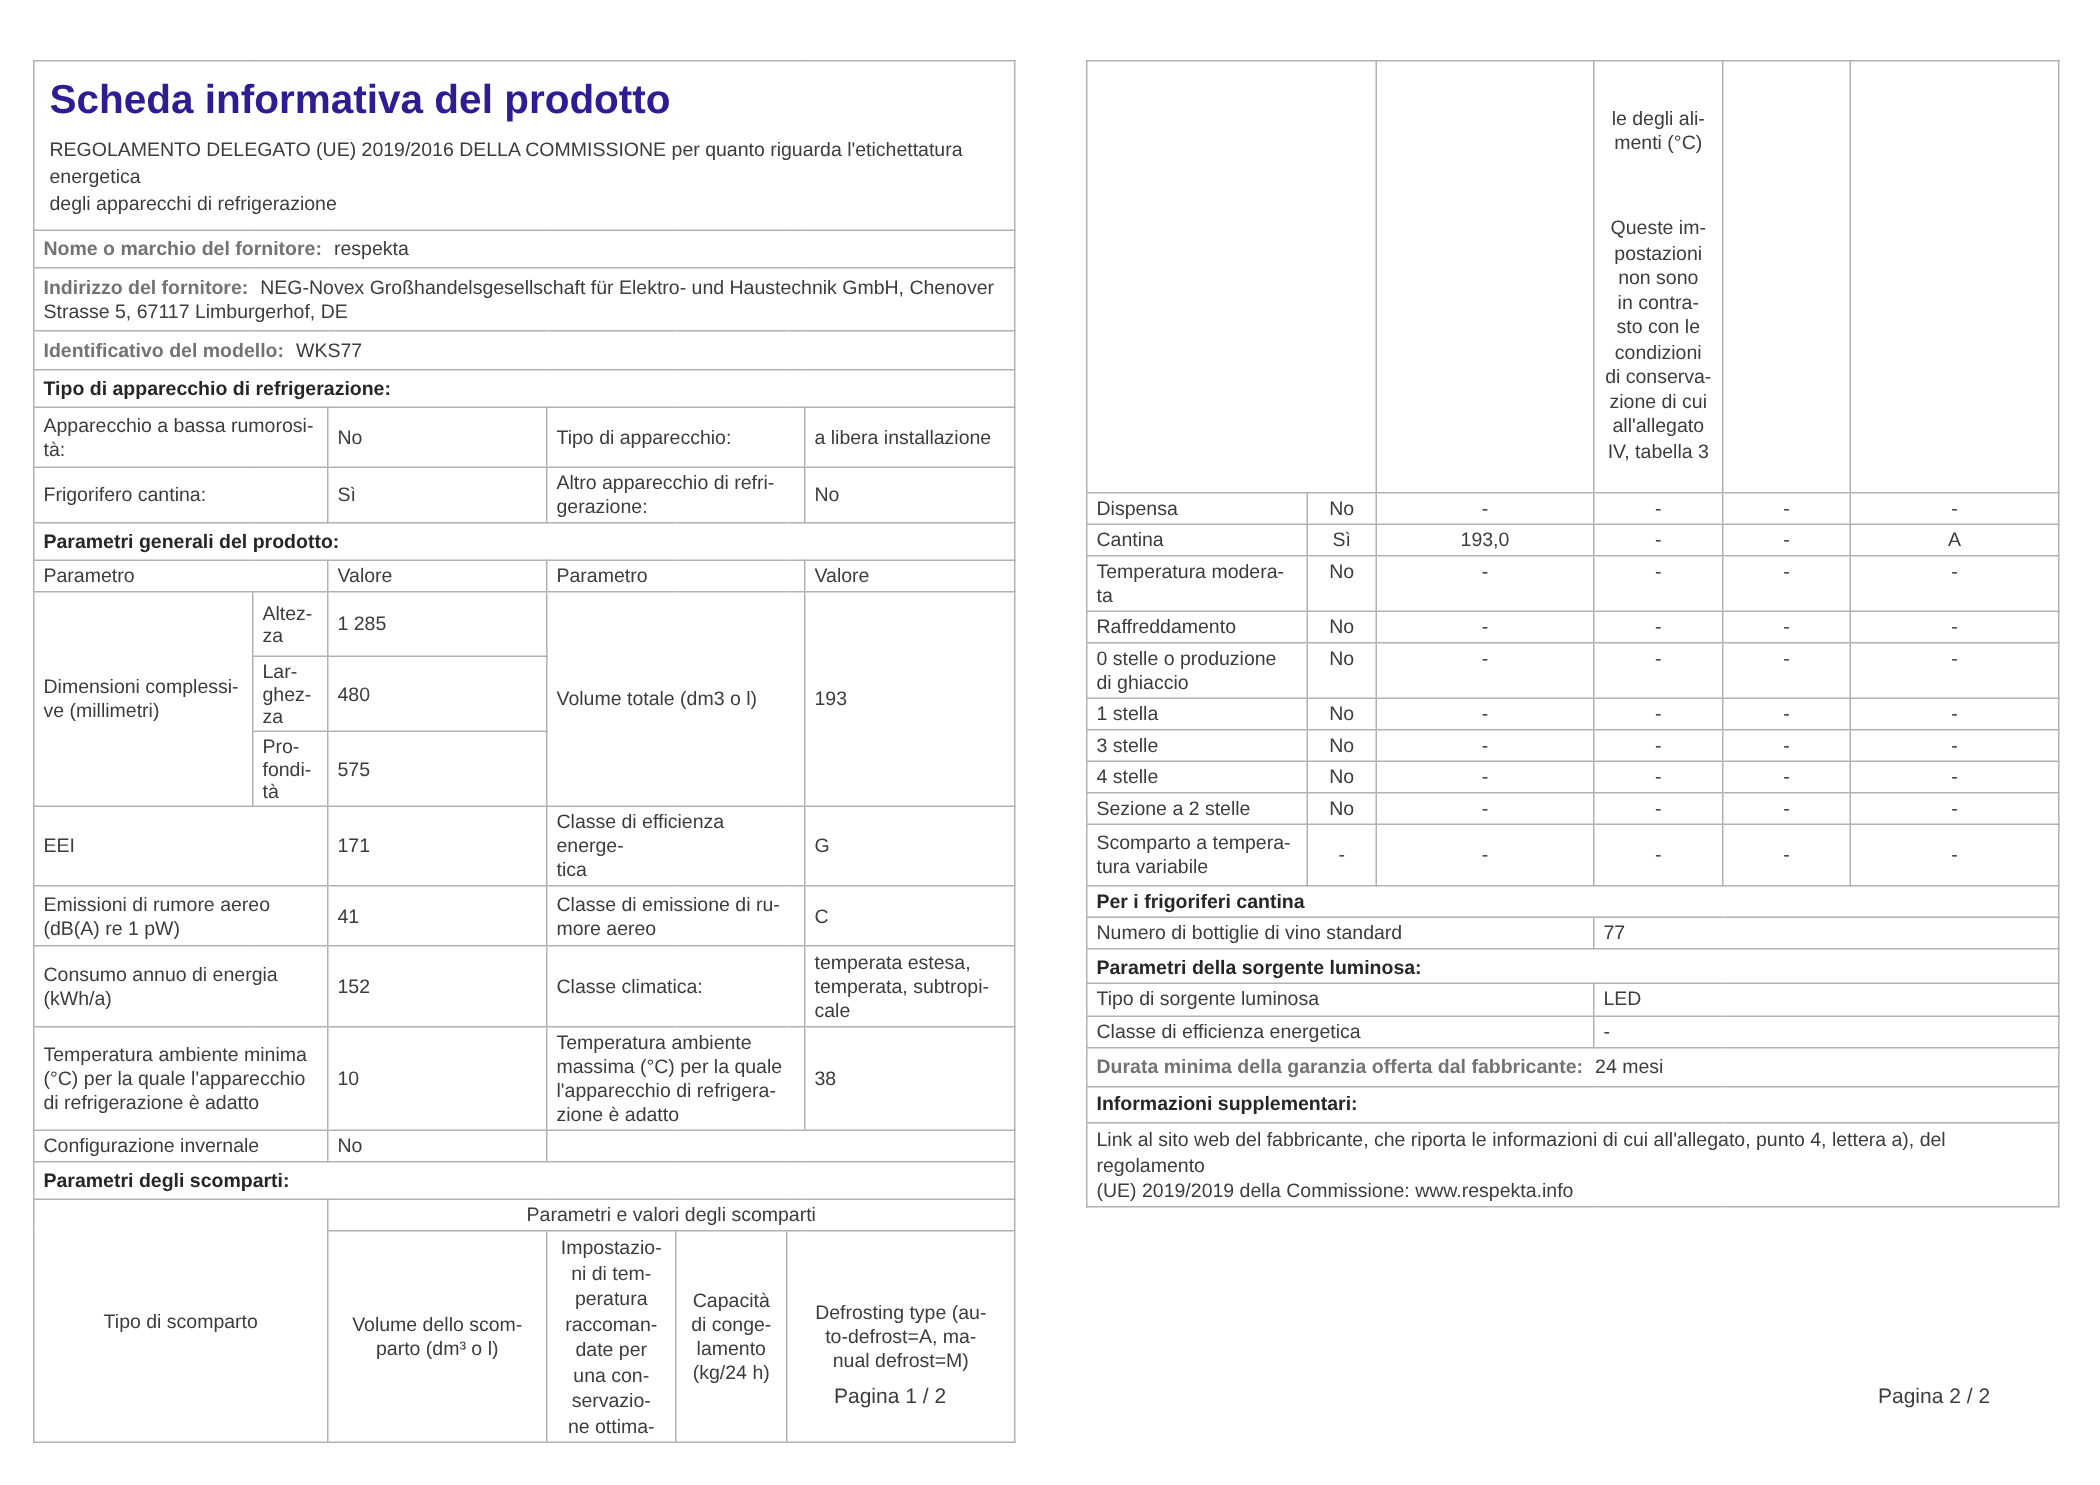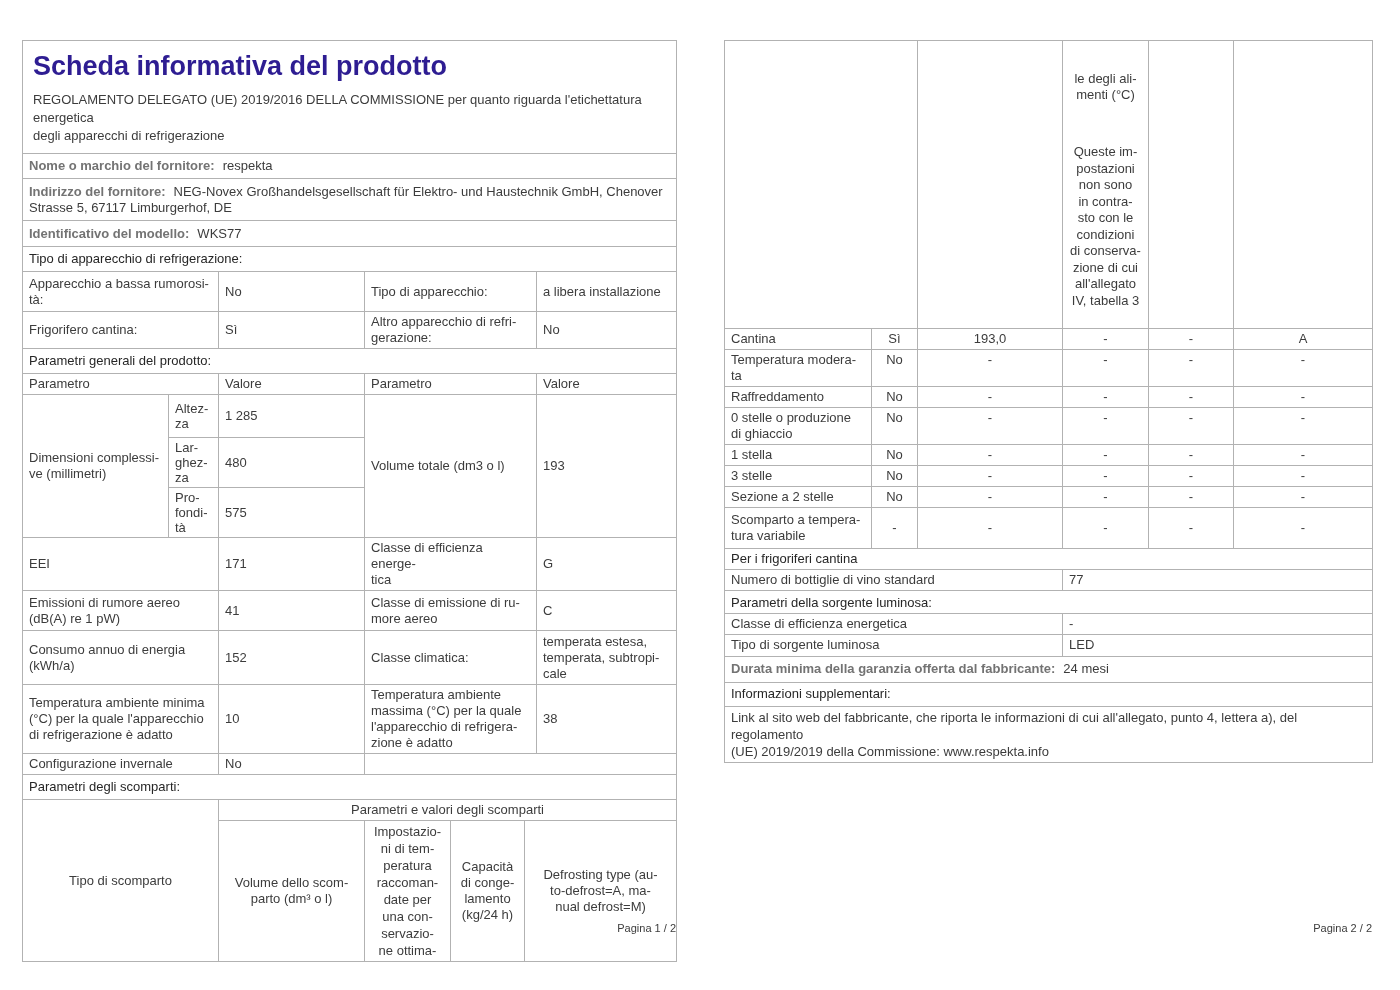--- a/index.html
+++ b/index.html
@@ -17,35 +17,35 @@
     border:1px solid #b2b2b2;
     padding:2px 6px;
     vertical-align:middle;
     white-space:pre-line;
     line-height:16px;
     overflow:hidden;
   }
   td.center { text-align:center; }
   td.top { vertical-align:top; }
   .bold, b { font-weight:bold; color:#737373; }
-  .sect { font-weight:normal; color:#262626; }
+  .sect { font-weight:bold; color:#262626; }
   .val-after-label { margin-left:8px; }
   .doc-title {
     font-size:27px; font-weight:bold; color:#2e1d92;
     line-height:30px; padding:4px 2px 2px 2px; white-space:normal;
   }
   .doc-subtitle { margin-top:8px; line-height:18px; white-space:pre-line; padding:0 2px; }
   .title-cell { padding:6px 8px 8px 8px; }
   .dimsub { line-height:15px; }
   .clip8 { line-height:17px; }
   .note-cell { line-height:16.5px; padding-top:13px; }
   .note-para { margin-top:24px; }
   .footer {
-    position:absolute; font-size:11px; color:#3c3c3c;
-    text-align:right; width:120px;
+    position:absolute; font-size:14px; color:#3c3c3c;
+    width:120px;
   }
   #footer1 { left:556px; top:922px; }
   #footer2 { left:1252px; top:922px; }
 </style>
 </head>
 <body>
 
 <div class="page" id="page1">
   <table>
     <colgroup>
@@ -230,20 +230,28 @@
 di conserva-
 zione di cui
 all'allegato
 IV, tabella 3</div>
       </td>
       <td class="top"></td>
       <td class="top"></td>
     </tr>
 
     <tr style="height:20px">
+      <td>Dispensa</td>
+      <td class="center">No</td>
+      <td class="center">-</td>
+      <td class="center">-</td>
+      <td class="center">-</td>
+      <td class="center">-</td>
+    </tr>
+    <tr style="height:20px">
       <td>Cantina</td>
       <td class="center">Sì</td>
       <td class="center">193,0</td>
       <td class="center">-</td>
       <td class="center">-</td>
       <td class="center">A</td>
     </tr>
     <tr style="height:37px">
       <td>Temperatura modera-
 ta</td>
@@ -280,20 +288,28 @@
     </tr>
     <tr style="height:20px">
       <td>3 stelle</td>
       <td class="center">No</td>
       <td class="center">-</td>
       <td class="center">-</td>
       <td class="center">-</td>
       <td class="center">-</td>
     </tr>
     <tr style="height:20px">
+      <td>4 stelle</td>
+      <td class="center">No</td>
+      <td class="center">-</td>
+      <td class="center">-</td>
+      <td class="center">-</td>
+      <td class="center">-</td>
+    </tr>
+    <tr style="height:20px">
       <td>Sezione a 2 stelle</td>
       <td class="center">No</td>
       <td class="center">-</td>
       <td class="center">-</td>
       <td class="center">-</td>
       <td class="center">-</td>
     </tr>
     <tr style="height:41px">
       <td>Scomparto a tempera-
 tura variabile</td>
@@ -308,28 +324,28 @@
       <td colspan="6" class="sect">Per i frigoriferi cantina</td>
     </tr>
     <tr style="height:20px">
       <td colspan="3">Numero di bottiglie di vino standard</td>
       <td colspan="3">77</td>
     </tr>
 
     <tr style="height:23px">
       <td colspan="6" class="sect" style="vertical-align:top; padding-top:4px">Parametri della sorgente luminosa:</td>
     </tr>
+    <tr style="height:22px">
+      <td colspan="3">Tipo di sorgente luminosa</td>
+      <td colspan="3">LED</td>
+    </tr>
     <tr style="height:21px">
       <td colspan="3">Classe di efficienza energetica</td>
       <td colspan="3">-</td>
     </tr>
-    <tr style="height:22px">
-      <td colspan="3">Tipo di sorgente luminosa</td>
-      <td colspan="3">LED</td>
-    </tr>
 
     <tr style="height:26px">
       <td colspan="6"><b>Durata minima della garanzia offerta dal fabbricante:</b><span class="val-after-label">24 mesi</span></td>
     </tr>
 
     <tr style="height:24px">
       <td colspan="6" class="sect">Informazioni supplementari:</td>
     </tr>
 
     <tr style="height:44px">

